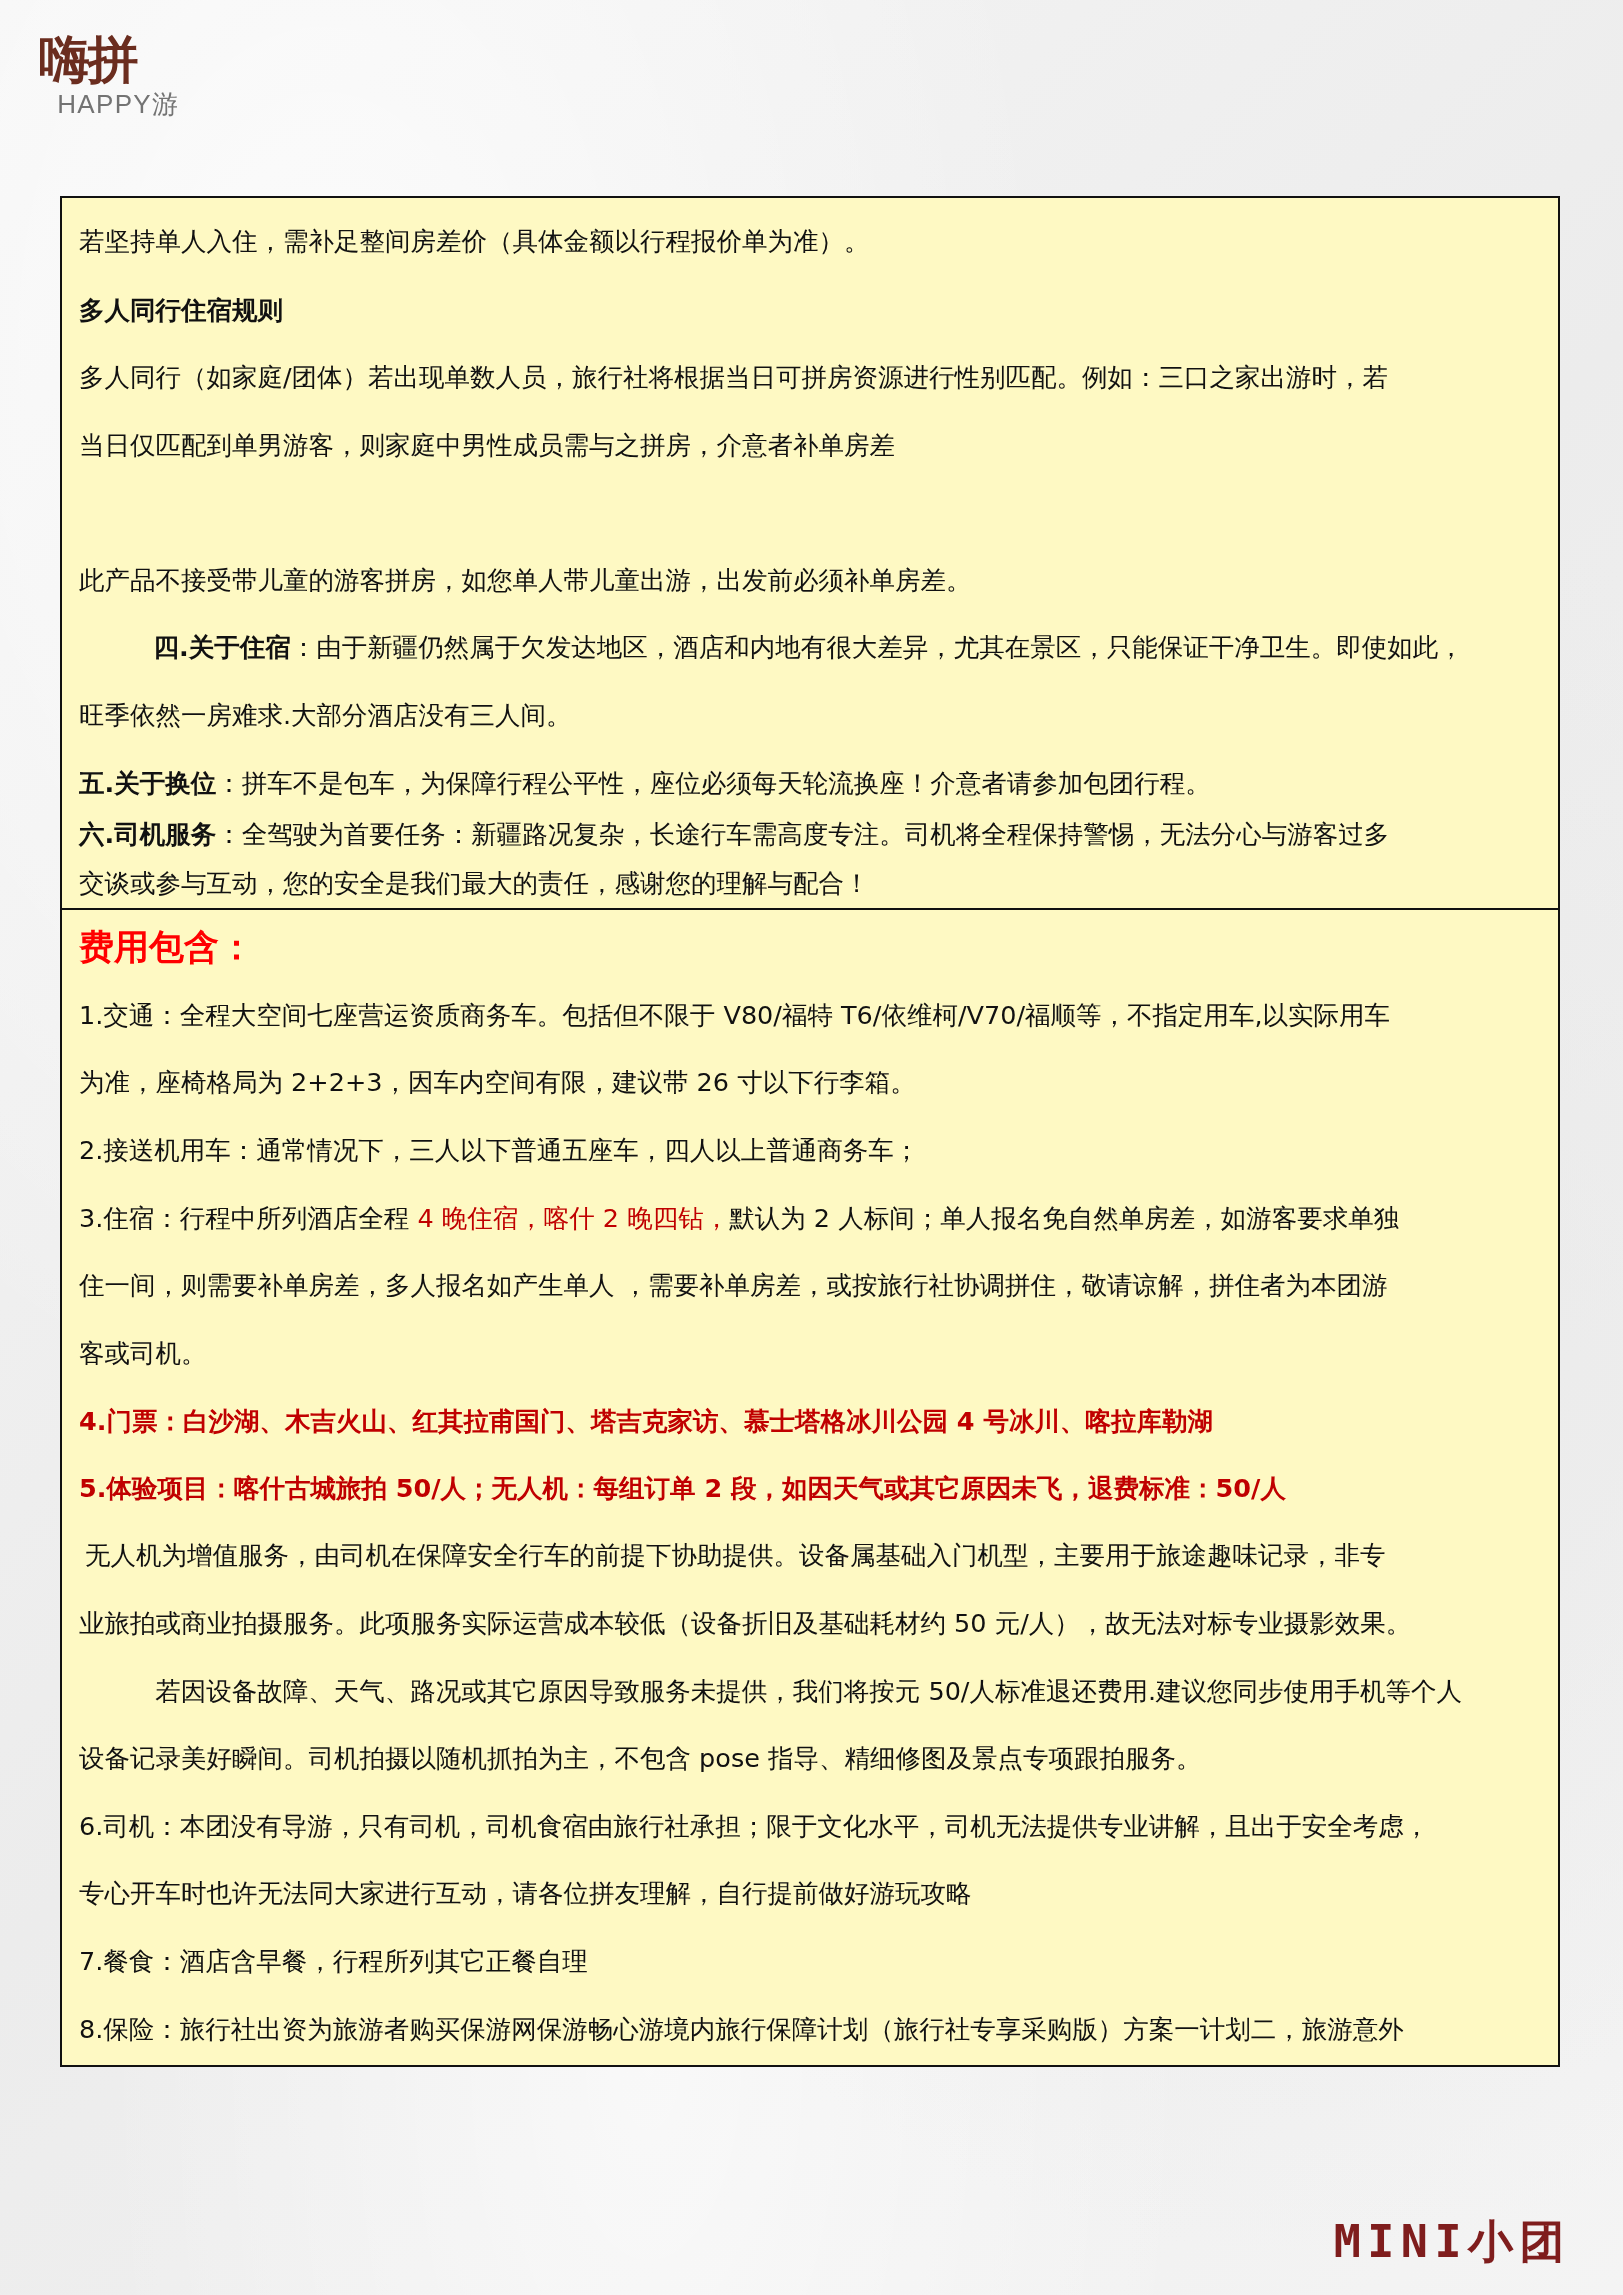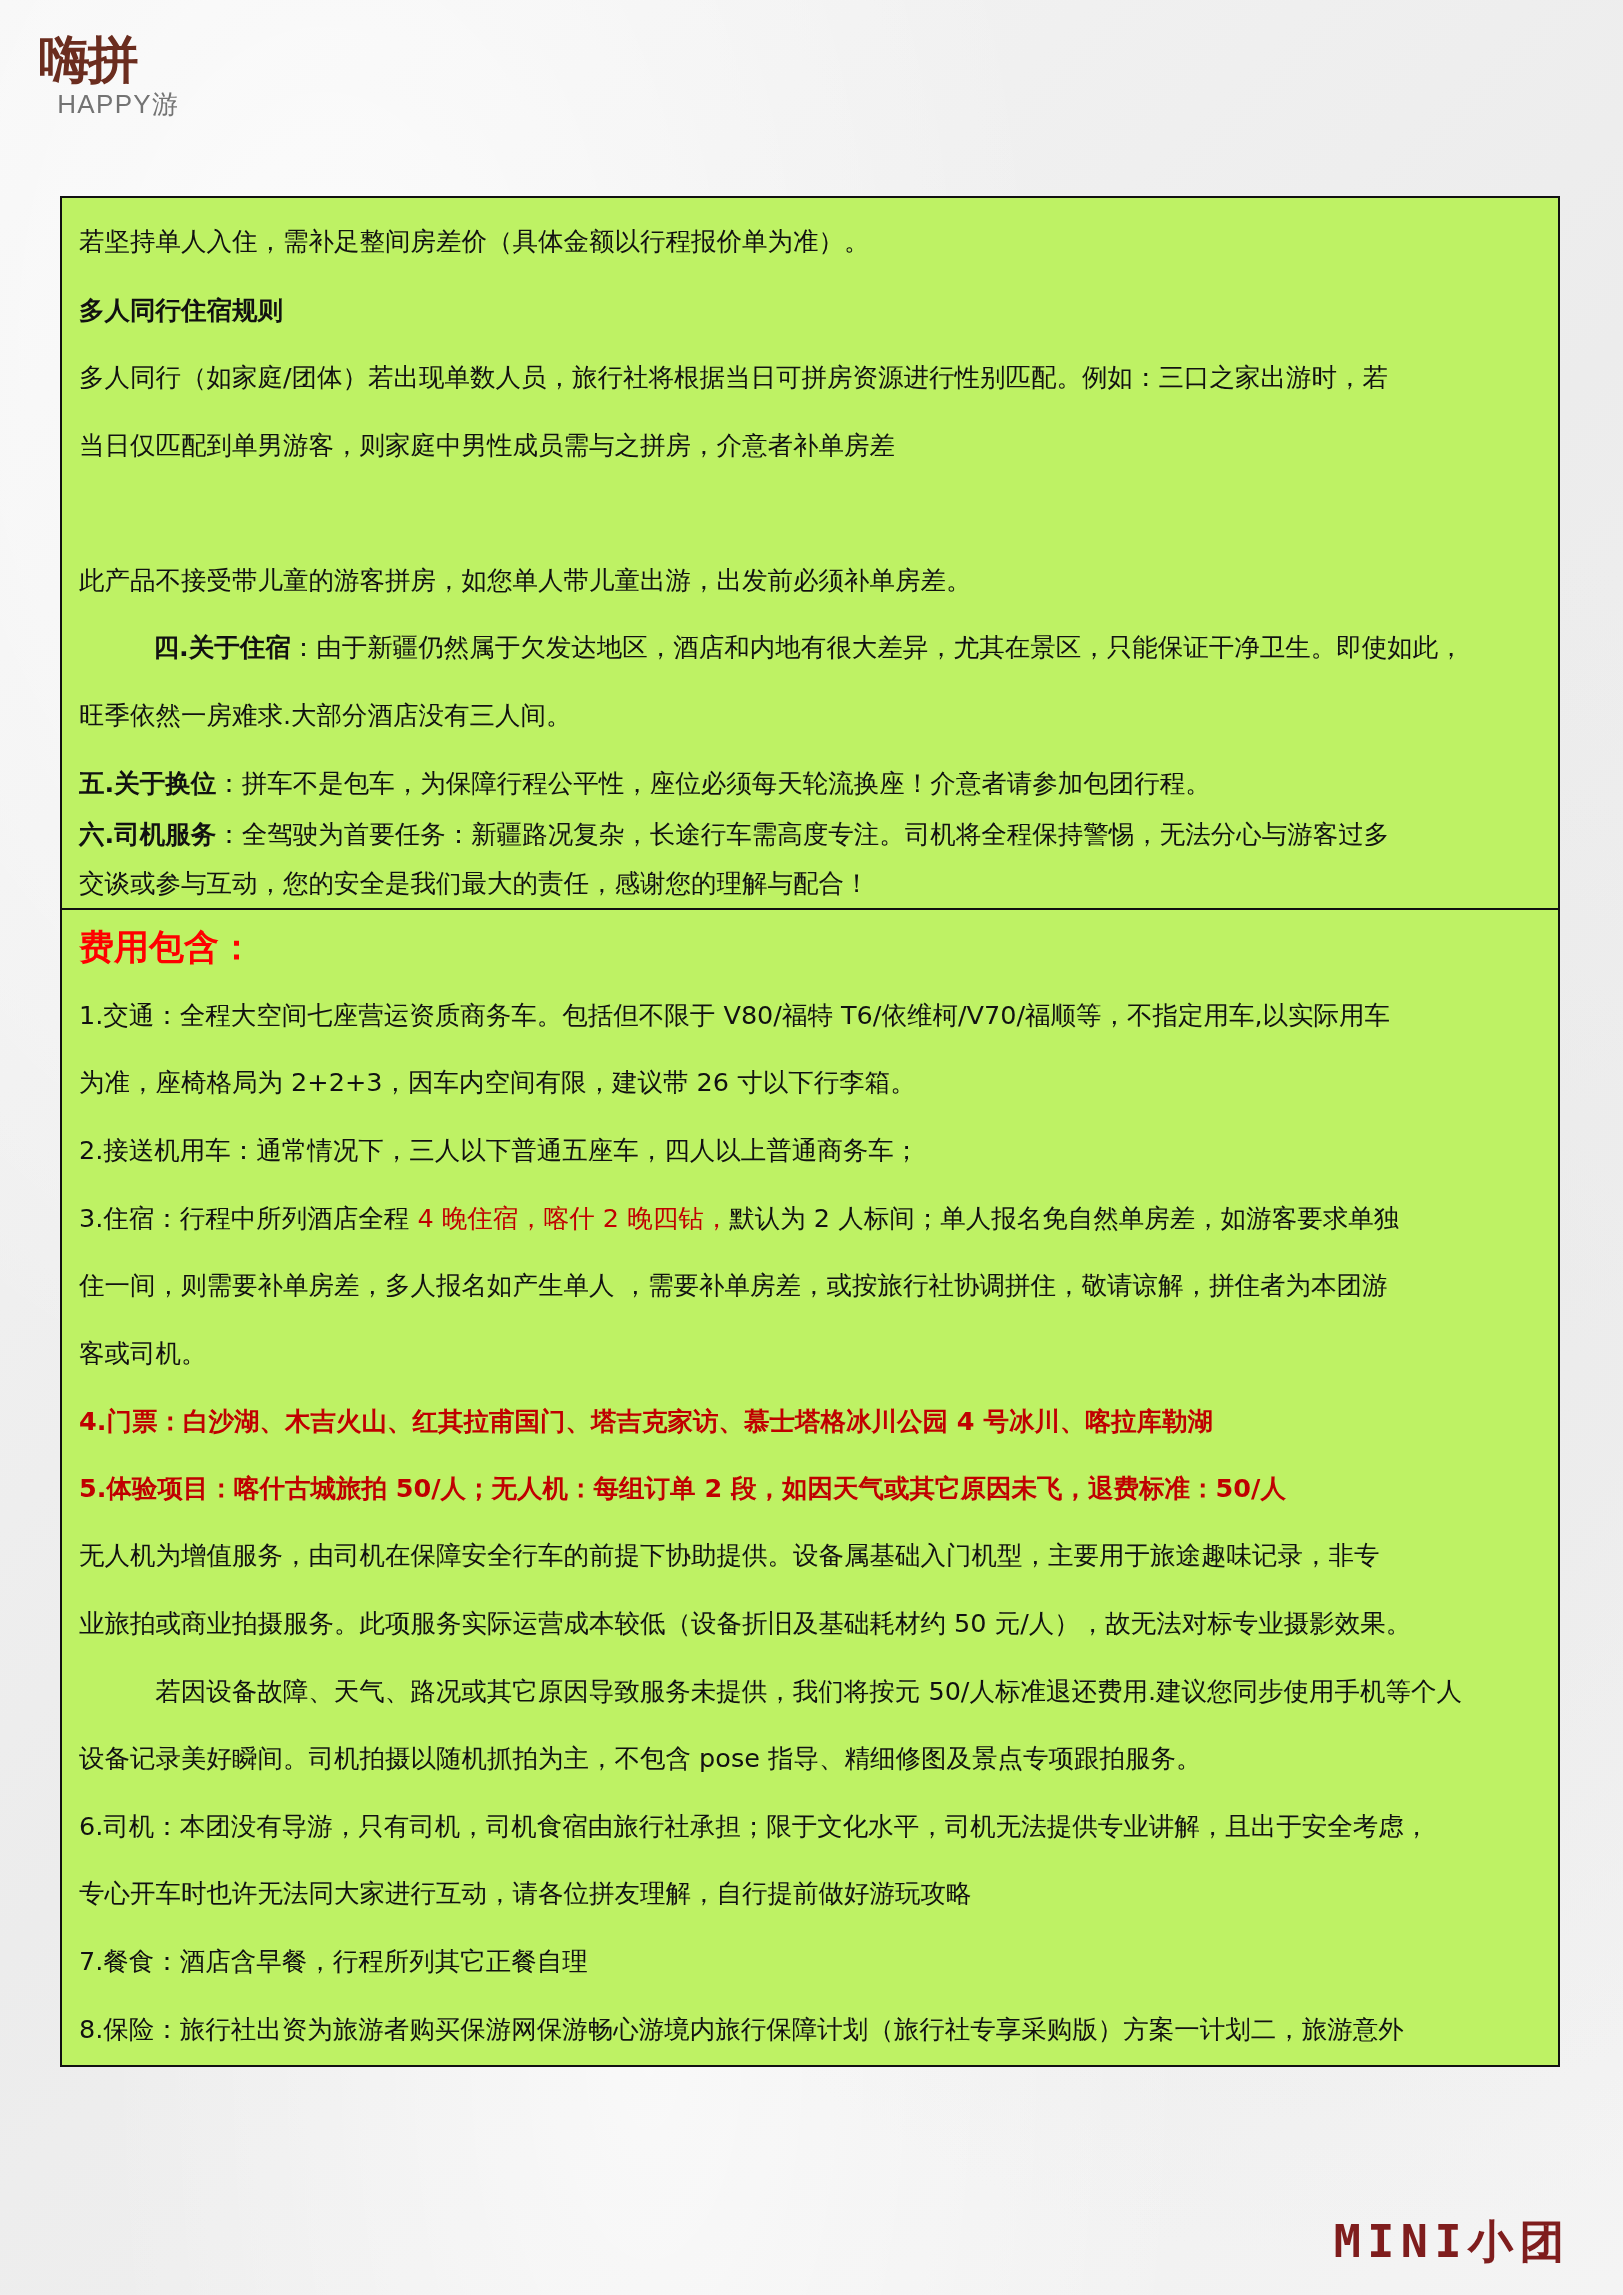--- a/index.html
+++ b/index.html
@@ -62,21 +62,21 @@
     }
 
     
     .doc-table {
       position: absolute;
       left: 60px;
       top: 196px;
       width: 1500px;
       height: 1871px;
       border: 2px solid #111;
-      background: #bef264;
+      background: #fef9c3;
       box-sizing: border-box;
     }
     .cell {
       position: absolute;
       left: 0;
       right: 0;
       box-sizing: border-box;
       padding: 0 19.6px 0 17px;
     }
     .cell-top {
@@ -141,21 +141,21 @@
     <div class="line" style="top:88px;">1.交通：全程大空间七座营运资质商务车。包括但不限于 V80/福特 T6/依维柯/V70/福顺等，不指定用车,以实际用车</div>
     <div class="line" style="top:155px;">为准，座椅格局为 2+2+3，因车内空间有限，建议带 26 寸以下行李箱。</div>
     <div class="line" style="top:223px;">2.接送机用车：通常情况下，三人以下普通五座车，四人以上普通商务车；</div>
     <div class="line" style="top:291px;">
       <span>3.住宿：行程中所列酒店全程 </span><span class="red">4 晚住宿，喀什 2 晚四钻，</span><span>默认为 2 人标间；单人报名免自然单房差，如游客要求单独</span>
     </div>
     <div class="line" style="top:358px;">住一间，则需要补单房差，多人报名如产生单人 ，需要补单房差，或按旅行社协调拼住，敬请谅解，拼住者为本团游</div>
     <div class="line" style="top:426px;">客或司机。</div>
     <div class="line bold red" style="top:494px;">4.门票：白沙湖、木吉火山、红其拉甫国门、塔吉克家访、慕士塔格冰川公园 4 号冰川、喀拉库勒湖</div>
     <div class="line bold red" style="top:561px;">5.体验项目：喀什古城旅拍 50/人；无人机：每组订单 2 段，如因天气或其它原因未飞，退费标准：50/人</div>
-    <div class="line" style="top:628px;">无人机为增值服务，由司机在保障安全行车的前提下协助提供。设备属基础入门机型，主要用于旅途趣味记录，非专</div>
+    <div class="line" style="top:628px;margin-left:6px;">无人机为增值服务，由司机在保障安全行车的前提下协助提供。设备属基础入门机型，主要用于旅途趣味记录，非专</div>
     <div class="line" style="top:696px;">业旅拍或商业拍摄服务。此项服务实际运营成本较低（设备折旧及基础耗材约 50 元/人），故无法对标专业摄影效果。</div>
     <div class="line" style="top:764px;text-align:center;">若因设备故障、天气、路况或其它原因导致服务未提供，我们将按元 50/人标准退还费用.建议您同步使用手机等个人</div>
     <div class="line" style="top:831px;">设备记录美好瞬间。司机拍摄以随机抓拍为主，不包含  pose  指导、精细修图及景点专项跟拍服务。</div>
     <div class="line" style="top:899px;">6.司机：本团没有导游，只有司机，司机食宿由旅行社承担；限于文化水平，司机无法提供专业讲解，且出于安全考虑，</div>
     <div class="line" style="top:966px;">专心开车时也许无法同大家进行互动，请各位拼友理解，自行提前做好游玩攻略</div>
     <div class="line" style="top:1034px;">7.餐食：酒店含早餐，行程所列其它正餐自理</div>
     <div class="line" style="top:1102px;">8.保险：旅行社出资为旅游者购买保游网保游畅心游境内旅行保障计划（旅行社专享采购版）方案一计划二，旅游意外</div>
   </div>
 </div>
 

